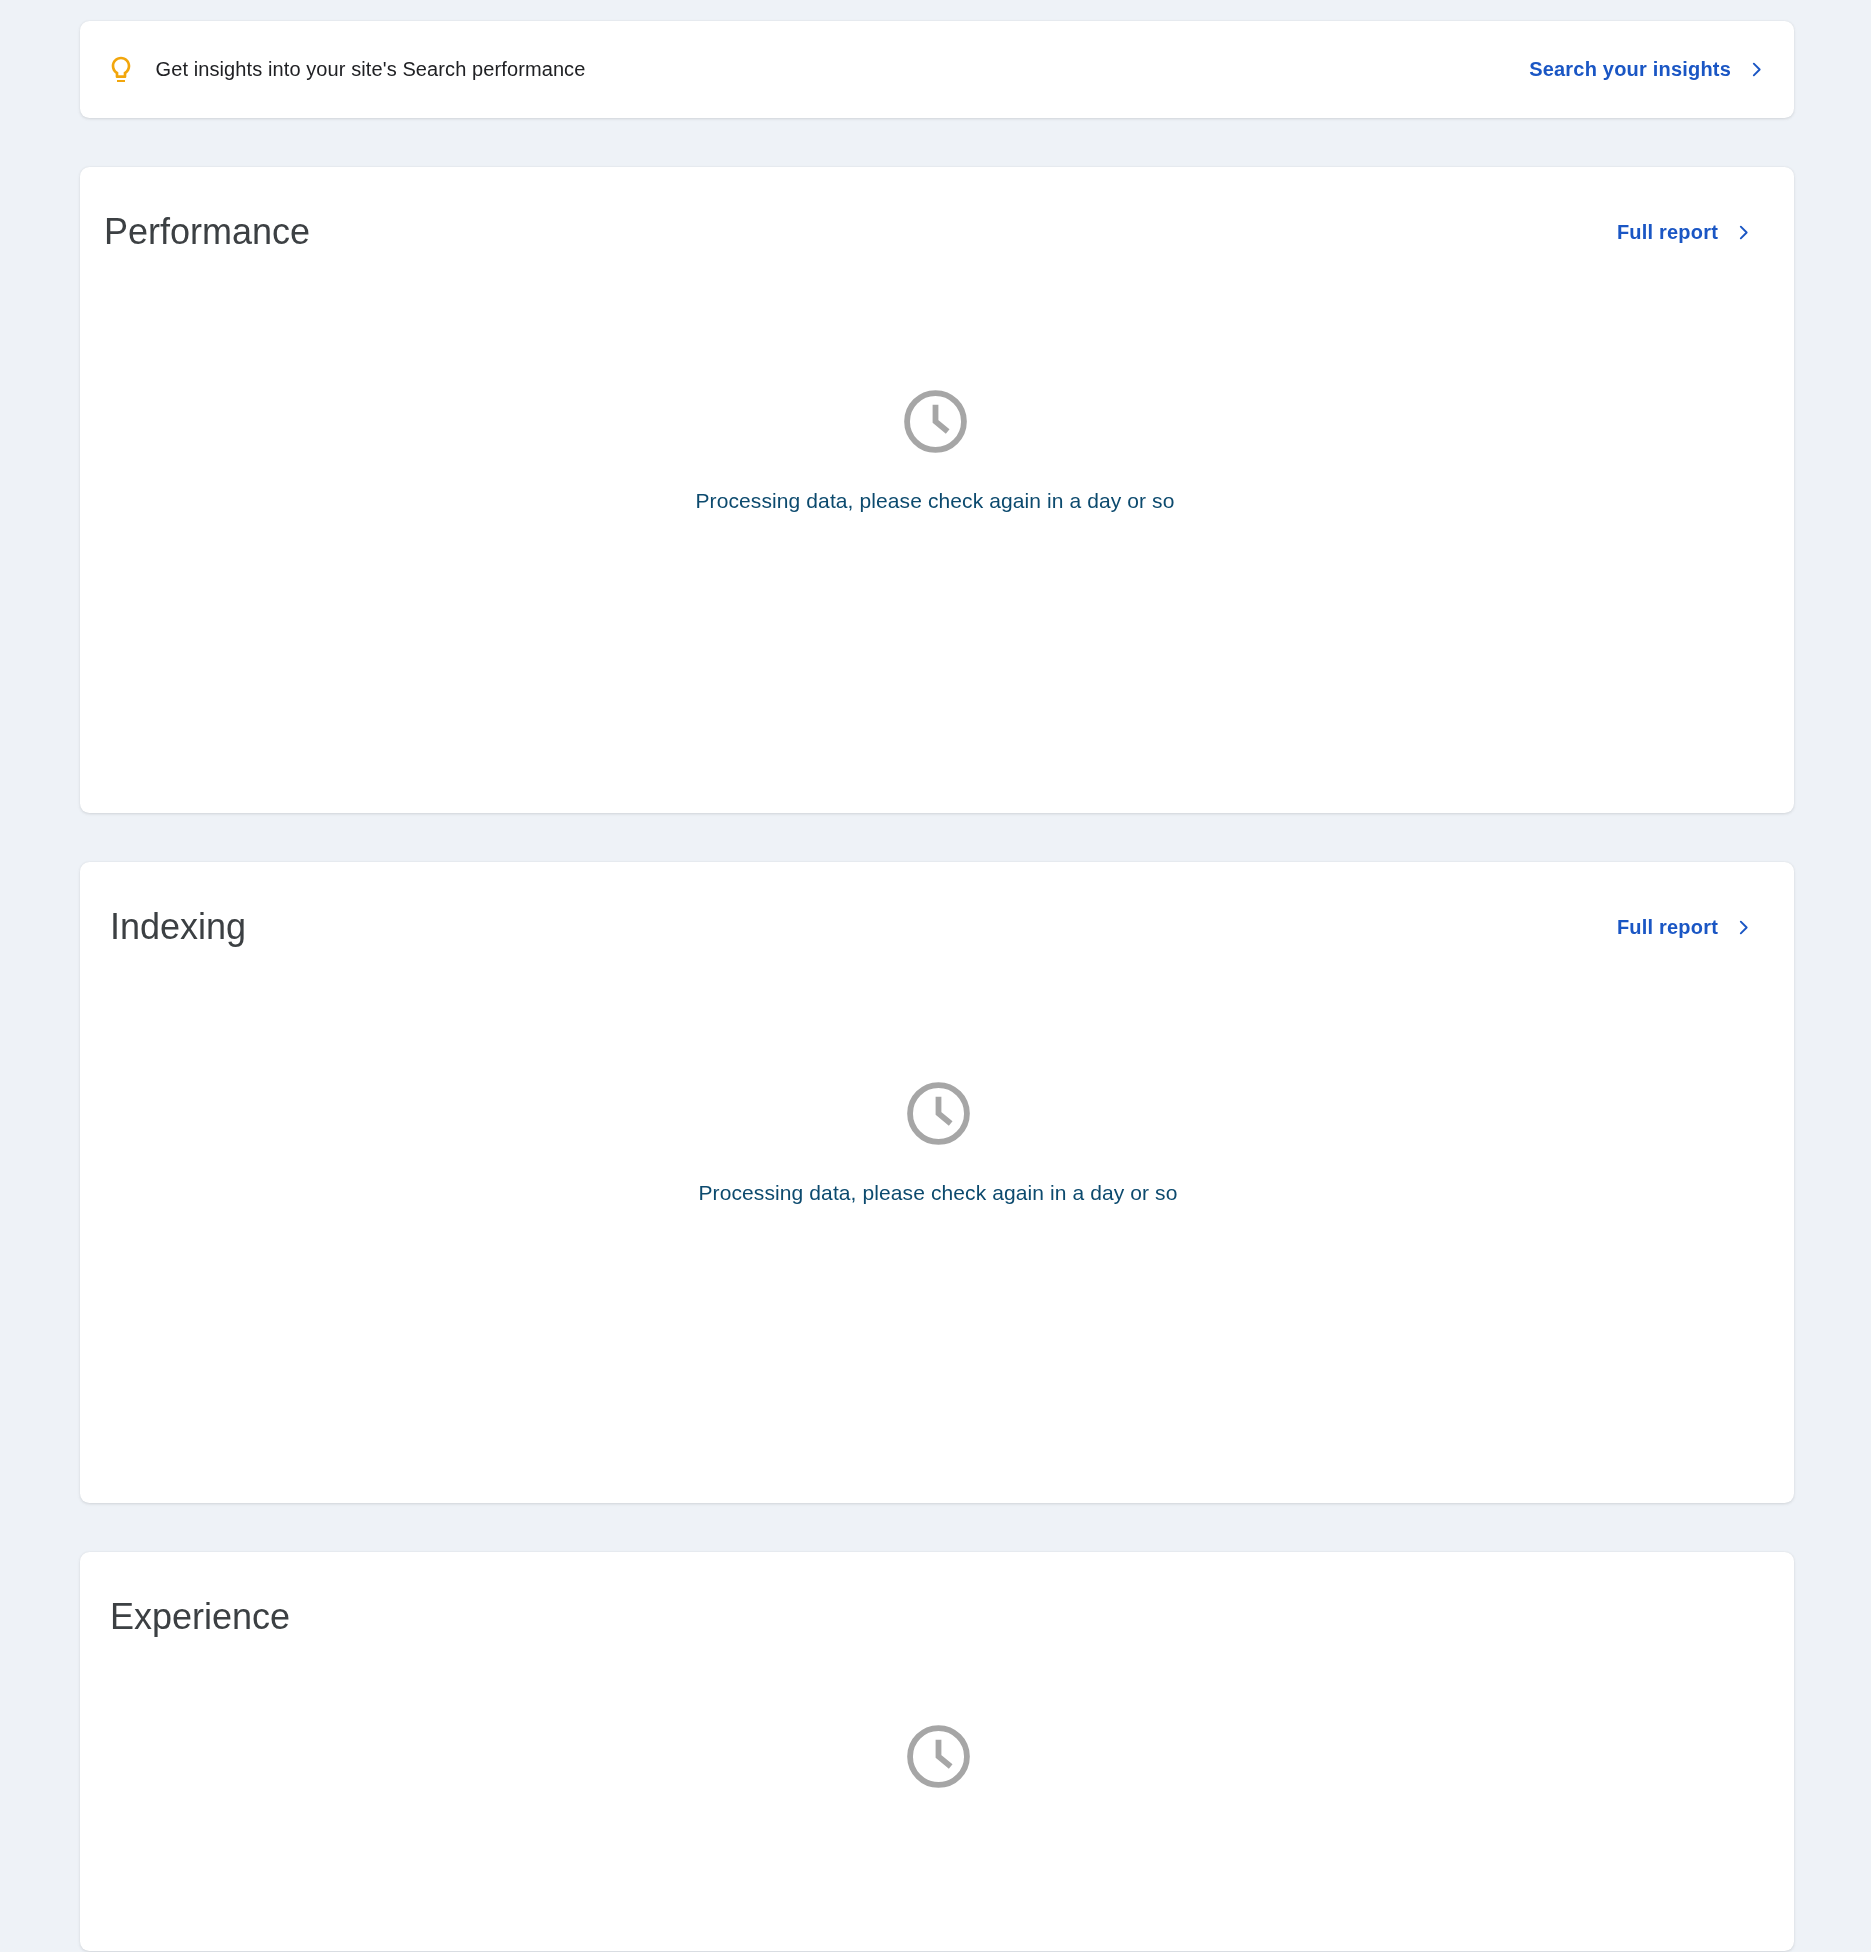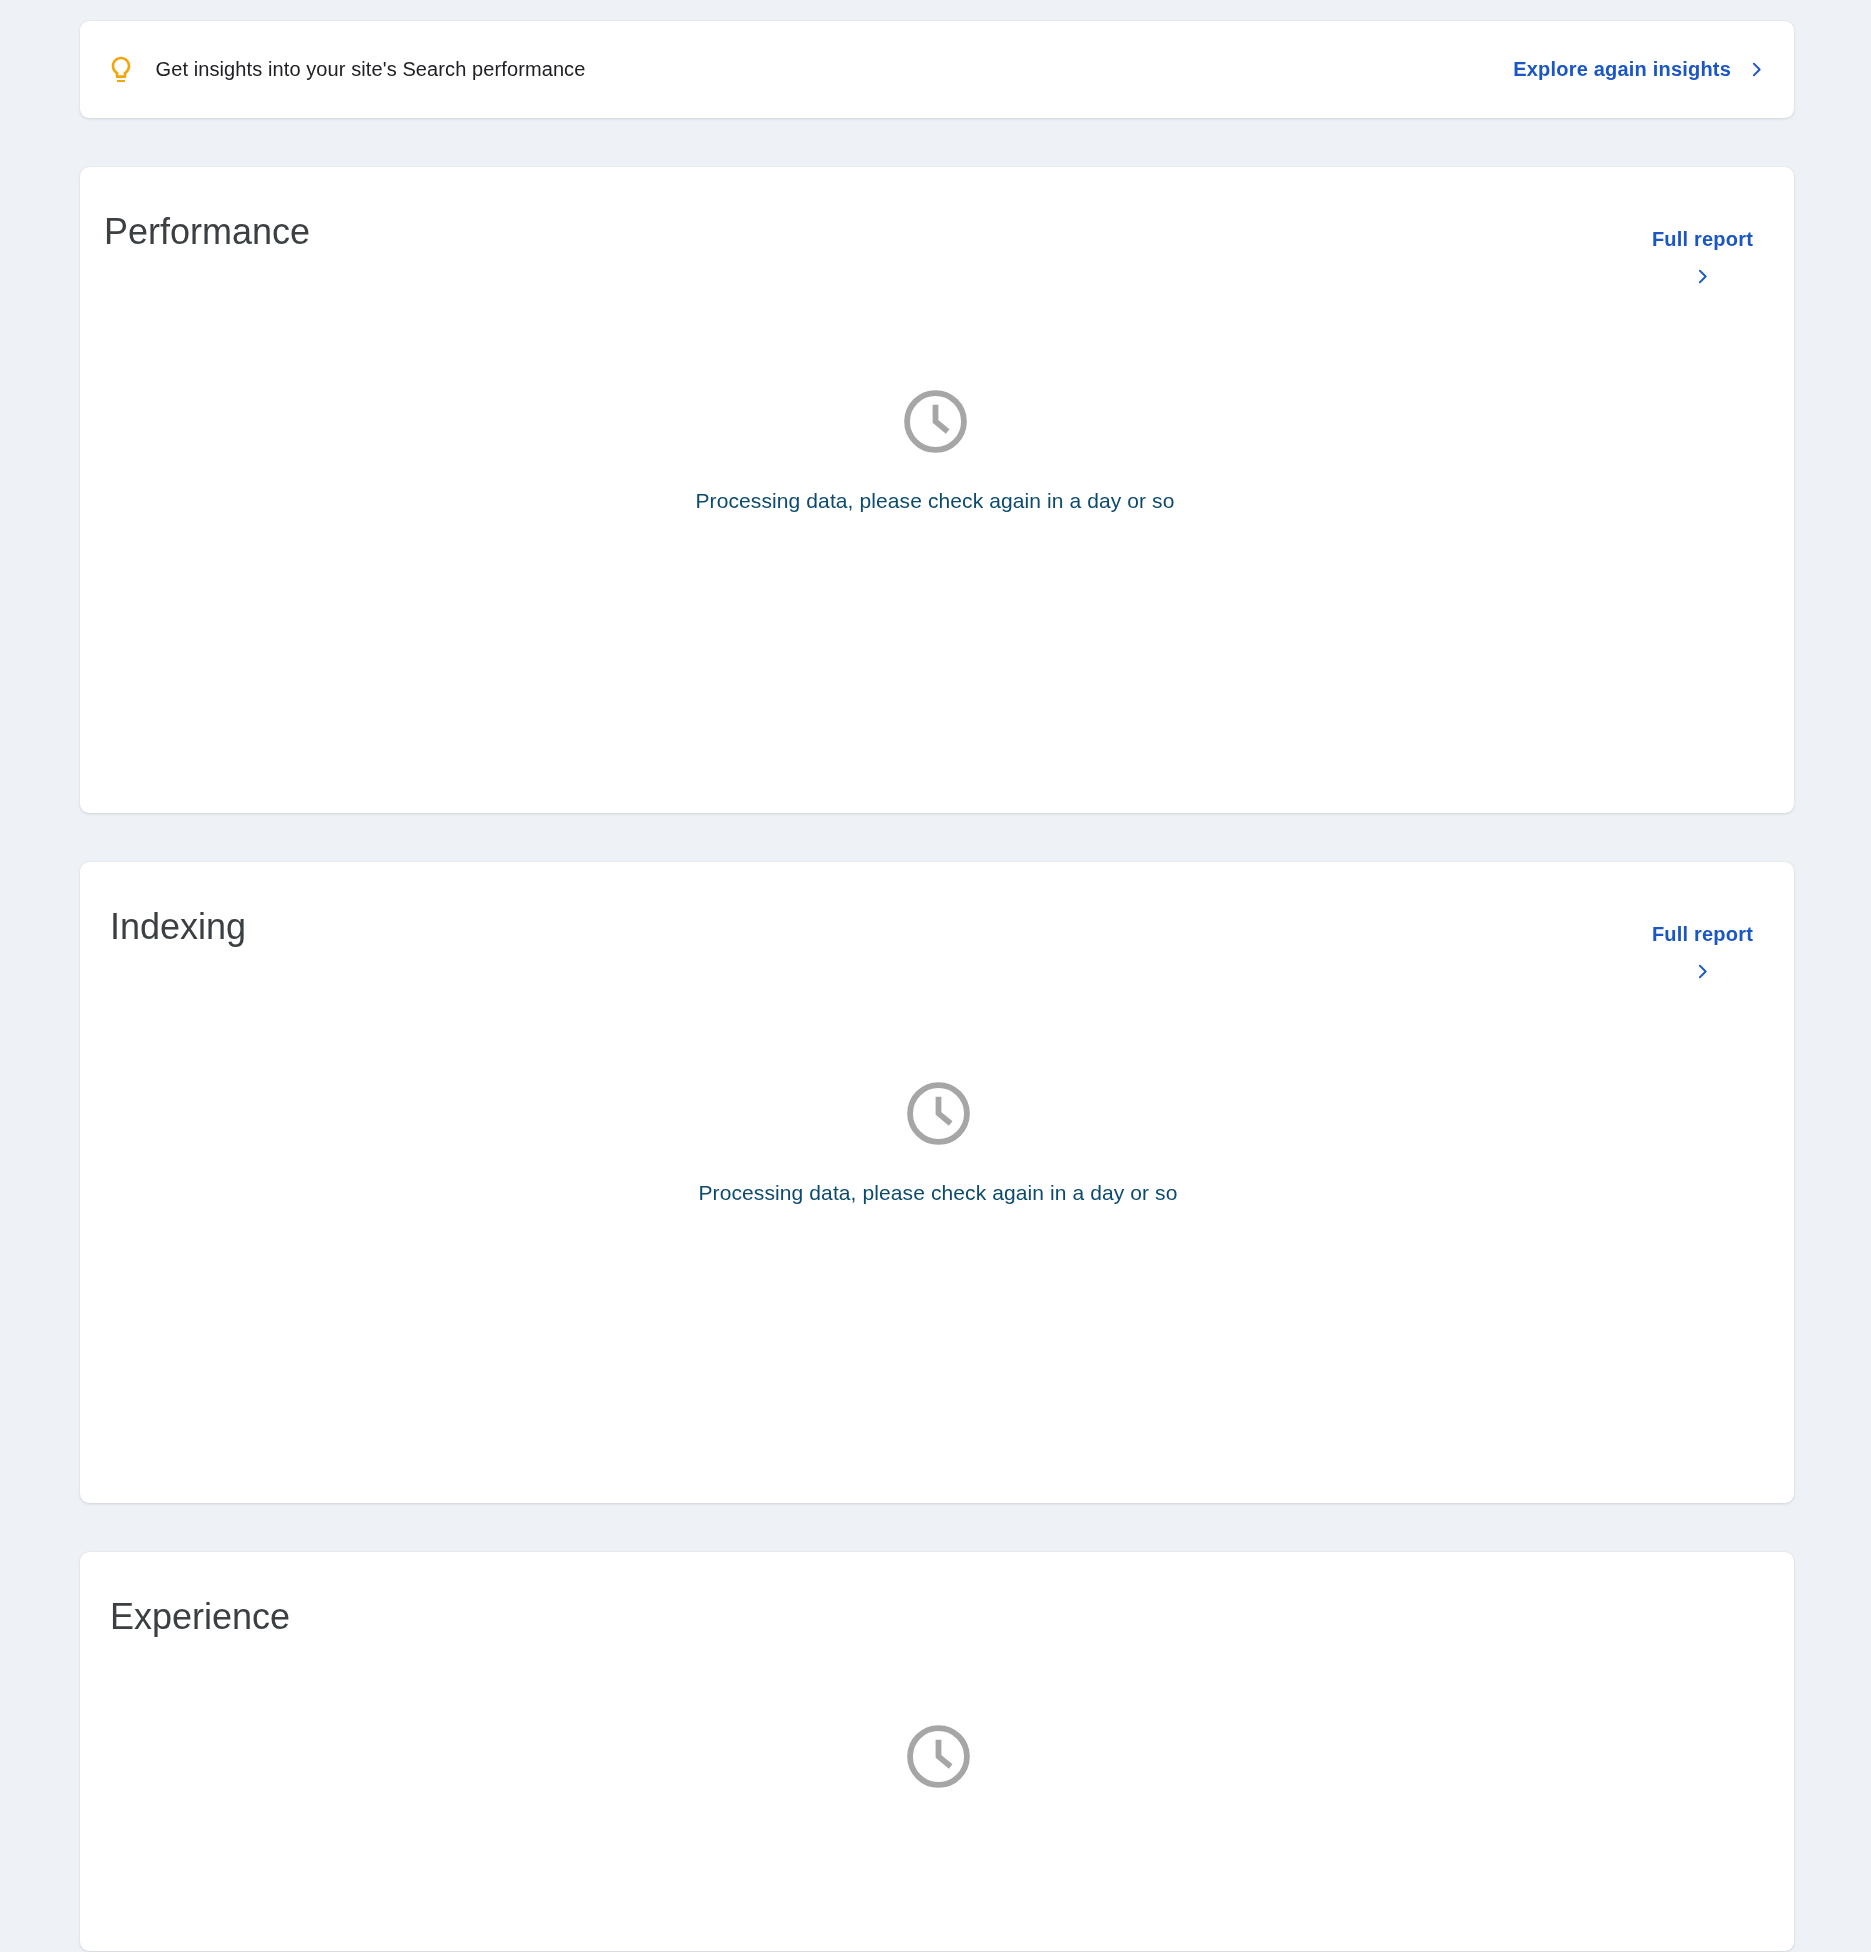--- a/index.html
+++ b/index.html
@@ -96,23 +96,22 @@
     height: 53px;
   }
   .section-title {
     font-size: 36px;
     font-weight: normal;
     color: #3c4043;
     letter-spacing: 0;
     line-height: 43px;
   }
   .section-head .link-btn {
-    margin-top: 18px;
+    margin-top: 11px;
     margin-right: 13px;
-    flex-direction: column;
   }
 
   .perf-card  { height: 646px; padding-left: 24px; }
   .index-card { height: 641px; }
   .exp-card   { height: 399px; overflow: hidden; margin-bottom: 0; margin-top: 13px; }
 
   
   .empty-state {
     display: flex;
     flex-direction: column;
@@ -170,21 +169,21 @@
   <div class="card insight-card">
     <div class="insight-left">
       <span class="bulb-icon">
         <svg width="32" height="32" viewBox="0 0 24 24" aria-hidden="true">
           <path d="M9 21h6v-1.5H9V21zm3-19C8.13 2 5 5.13 5 9c0 2.38 1.19 4.47 3 5.74V17c0 .55.45 1 1 1h6c.55 0 1-.45 1-1v-2.26c1.81-1.27 3-3.36 3-5.74 0-3.87-3.13-7-7-7zm2.85 11.1l-.85.6V16h-4v-2.3l-.85-.6C7.8 12.16 7 10.63 7 9c0-2.76 2.24-5 5-5s5 2.24 5 5c0 1.63-.8 3.16-2.15 4.1z" fill="#f2a60c"></path>
         </svg>
       </span>
       <span class="insight-text">Get insights into your site's Search performance</span>
     </div>
     <a class="link-btn" href="#">
-      <span>Explore again insights</span>
+      <span>Search your insights</span>
       <svg class="chev" viewBox="0 0 24 24" aria-hidden="true">
         <path d="M8.6 4.6 16 12l-7.4 7.4" fill="none" stroke="#1a56c4" stroke-width="2.4" stroke-linecap="round" stroke-linejoin="round"></path>
       </svg>
     </a>
   </div>
 
   <div class="card section-card perf-card">
     <div class="section-head">
       <h2 class="section-title">Performance</h2>
       <a class="link-btn" href="#">

